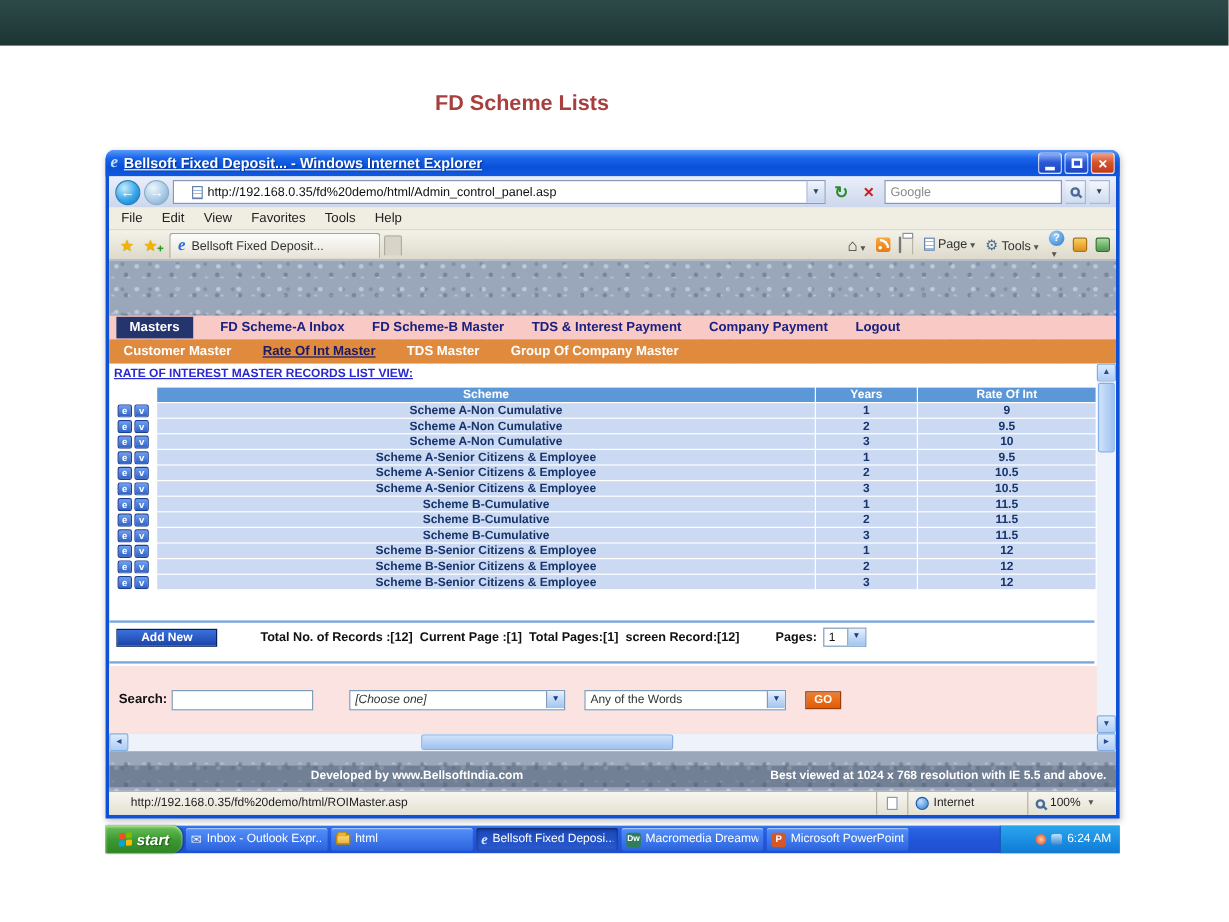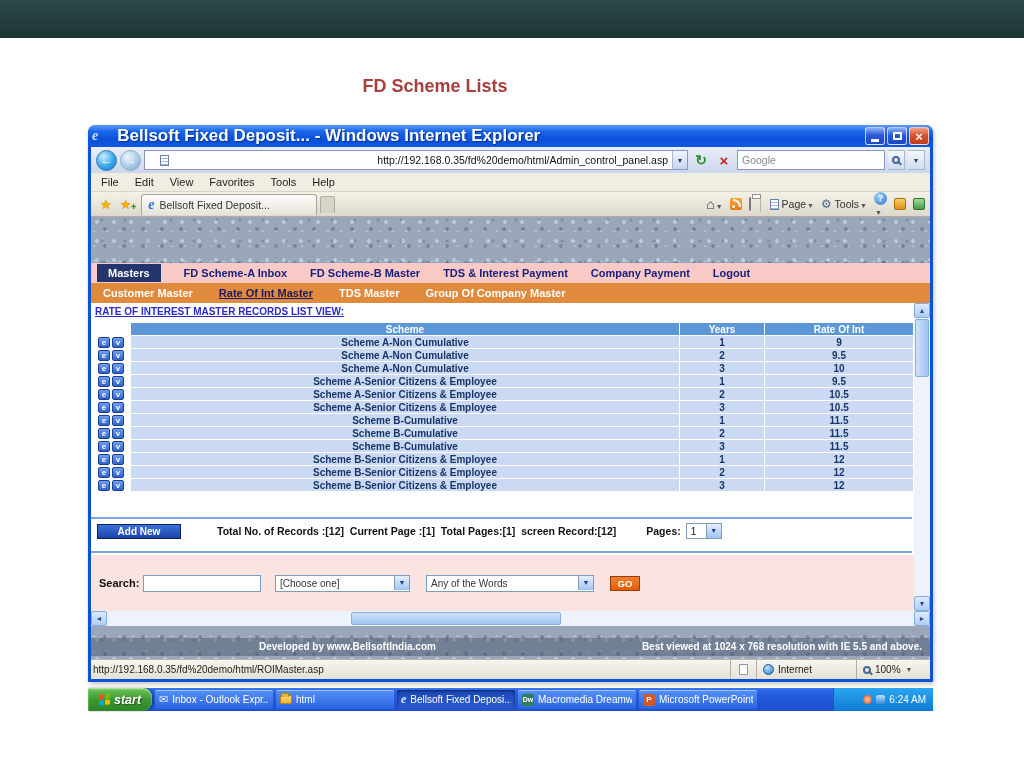--- a/index.html
+++ b/index.html
@@ -13,39 +13,39 @@
   
   .slide-title { position:absolute; left:0; top:76px; width:870px; text-align:center;
                  font-size:18px; font-weight:bold; color:#a63f3e; }
 
   
   .ie-window { position:absolute; left:88px; top:125px; width:845px; height:557px;
                background:#0d52d6; border-radius:8px 8px 0 0; box-shadow:1px 2px 5px rgba(0,0,0,.25); }
   .titlebar { height:22px; border-radius:7px 7px 0 0; display:flex; align-items:center; padding:0 4px;
               background:linear-gradient(#5a9bf8 0%, #1a66ea 30%, #0a50da 65%, #1158e0 100%); }
   .e-ic { font-family:"Liberation Serif", serif; font-style:italic; font-weight:bold; color:#bfe2ff; font-size:14px; line-height:1; }
-  .title-text { color:#fff; font-size:17px; font-weight:bold; margin-left:19px; flex:1;
-                text-shadow:1px 1px 1px #06318f; white-space:nowrap; overflow:hidden; }
+  .title-text { color:#fff; font-size:12px; font-weight:bold; margin-left:5px; flex:1;
+                text-shadow:1px 1px 1px #06318f; white-space:nowrap; overflow:hidden;text-decoration:underline; }
   .wbtn { width:20px; height:18px; border-radius:3px; margin-left:2px; border:1px solid rgba(255,255,255,.7);
           display:flex; align-items:center; justify-content:center; }
   .wbtn.blue { background:linear-gradient(#8fb2f6,#2a5ad8 45%,#1e46c0); }
   .wbtn.red  { background:linear-gradient(#f0a088,#d8542c 45%,#c03a18); color:#fff; font-size:13px; font-weight:bold; line-height:1; }
   .min-bar { width:8px; height:3px; background:#fff; margin-top:8px; }
   .max-box { width:9px; height:8px; border:2px solid #fff; }
 
   .win-body { position:absolute; left:3px; right:3px; top:22px; bottom:3px; background:#fff;
               display:flex; flex-direction:column; }
 
   
   .addr-row { height:26px; background:linear-gradient(#eaeffa,#ccd7ec); display:flex; align-items:center; gap:3px; padding:0 5px; }
   .nav-circle { width:21px; height:21px; border-radius:50%; display:flex; align-items:center; justify-content:center;
                 color:#fff; font-size:12px; font-weight:bold; flex:0 0 auto; }
   .nav-circle.back { background:radial-gradient(circle at 35% 30%, #c8ecfc, #38a8e8 55%, #1070c4); border:1px solid #2d7cb8; }
   .nav-circle.fwd  { background:radial-gradient(circle at 35% 30%, #eef6fc, #a8cce8 55%, #7aa2c4); border:1px solid #90aec8; color:#f4f8fc; }
-  .addr-field { flex:1; height:20px; background:#fff; border:1px solid #8898b8; display:flex; align-items:center; gap:4px; padding:0 0 0 15px; font-size:10.5px; color:#111; overflow:hidden;text-align:right; }
+  .addr-field { flex:1; height:20px; background:#fff; border:1px solid #8898b8; display:flex; align-items:center; gap:4px; padding:0 0 0 15px; font-size:10.5px; color:#111; overflow:hidden; }
   .doc-ic { width:9px; height:11px; background:#fff; border:1px solid #6a82aa; flex:0 0 auto;
             background-image:repeating-linear-gradient(#fff 0 2px, #9db8e0 2px 3px); }
   .addr-text { flex:1; white-space:nowrap; overflow:hidden; }
   .drop-cap { width:15px; height:18px; background:linear-gradient(#f0f4fc,#c6d6f0); border-left:1px solid #a8b8d0;
               display:flex; align-items:center; justify-content:center; font-size:7px; color:#345; flex:0 0 auto; }
   .sq-btn { width:20px; height:20px; display:flex; align-items:center; justify-content:center; font-weight:bold; flex:0 0 auto; }
   .refresh-glyph { color:#2c8c2c; font-size:14px; }
   .stop-glyph { color:#cc2020; font-size:15px; }
   .search-field { width:148px; height:20px; background:#fff; border:1px solid #8898b8; display:flex; align-items:center;
                   padding:0 4px; font-size:10.5px; color:#8a8a8a; flex:0 0 auto; }
@@ -128,21 +128,21 @@
   .mini-select .val { flex:1; padding-left:4px; }
   .sel-arrow { width:15px; height:14px; background:linear-gradient(#e6f0fd,#a0c4f0); border-left:1px solid #7f9db9;
                color:#1a3a8c; font-size:7px; text-align:center; line-height:14px; }
 
   .search-band { position:absolute; left:0; right:0; top:252px; bottom:0; background:#fbe3e2;
                  display:flex; align-items:center; font-size:11px; color:#111; }
   .search-label { margin-left:8px; font-weight:bold; width:40px; }
   .search-input { margin-left:4px; width:118px; height:17px; border:1px solid #7f9db9; background:#fff; font-size:10px; padding:0 3px; }
   .xp-select { height:17px; border:1px solid #7f9db9; background:#fff; display:inline-flex; align-items:center; font-size:10px; color:#333; }
   .xp-select .val { flex:1; padding-left:4px; white-space:nowrap; overflow:hidden; }
-  .sel1 { margin-left:14px; width:135px; }
+  .sel1 { margin-left:30px; width:180px;font-style:italic; }
   .sel2 { margin-left:16px; width:168px; }
   .go-btn { margin-left:16px; width:30px; height:15px; background:linear-gradient(#f08030,#e05c08); border:1px solid #9a3c08;
             color:#fff; font-size:9.5px; font-weight:bold; text-align:center; line-height:13px; }
 
   
   .vscroll { position:absolute; right:0; top:0; width:16px; height:100%; background:#eef3fb; }
   .hscroll { position:absolute; left:0; right:0; top:394px; height:15px; background:#eef3fb; }
   .sb-btn { position:absolute; background:linear-gradient(#dcebfc,#aecdf4); border:1px solid #84aee2; border-radius:2px;
             color:#2a4a8c; font-size:7px; display:flex; align-items:center; justify-content:center; }
   .vscroll .up   { left:0; top:0; width:16px; height:15px; }
@@ -155,21 +155,21 @@
                     background:linear-gradient(#cfe2fb,#9fc2f0); border:1px solid #86aee6; border-radius:2px; }
 
   .footer-strip { position:absolute; left:0; right:0; top:421px; height:18px; background:rgba(72,86,110,.48);
                   font-size:10px; font-weight:bold; color:#fff; }
   .footer-dev  { position:absolute; left:168px; top:3px; }
   .footer-best { position:absolute; right:8px; top:3px; }
 
   
   .status-row { height:20px; background:linear-gradient(#f7f6ef,#e4e1d3); border-top:1px solid #b8b4a8;
                 display:flex; align-items:center; font-size:10px; color:#222; }
-  .status-url { flex:1; padding-left:2px; white-space:nowrap; overflow:hidden; }
+  .status-url { flex:1; padding-left:18px; white-space:nowrap; overflow:hidden; }
   .pane { height:100%; border-left:1px solid #b4b0a4; display:flex; align-items:center; gap:4px; padding:0 6px; }
   .pane-ic { width:26px; justify-content:center; }
   .pane-zone { width:100px; }
   .pane-zoom { width:74px; }
   .globe { width:11px; height:11px; border-radius:50%; background:radial-gradient(circle at 35% 30%, #bfe0ff, #2f7ad0); border:1px solid #1c5aa8; }
   .mini-doc { width:9px; height:11px; background:#fff; border:1px solid #8a9ab0; }
 
   
   .taskbar { position:absolute; left:88px; top:688px; width:845px; height:23px; display:flex; align-items:stretch;
              background:linear-gradient(#3a7cf0 0%, #2a63e4 12%, #2255d8 55%, #1e4fd0 100%); }

